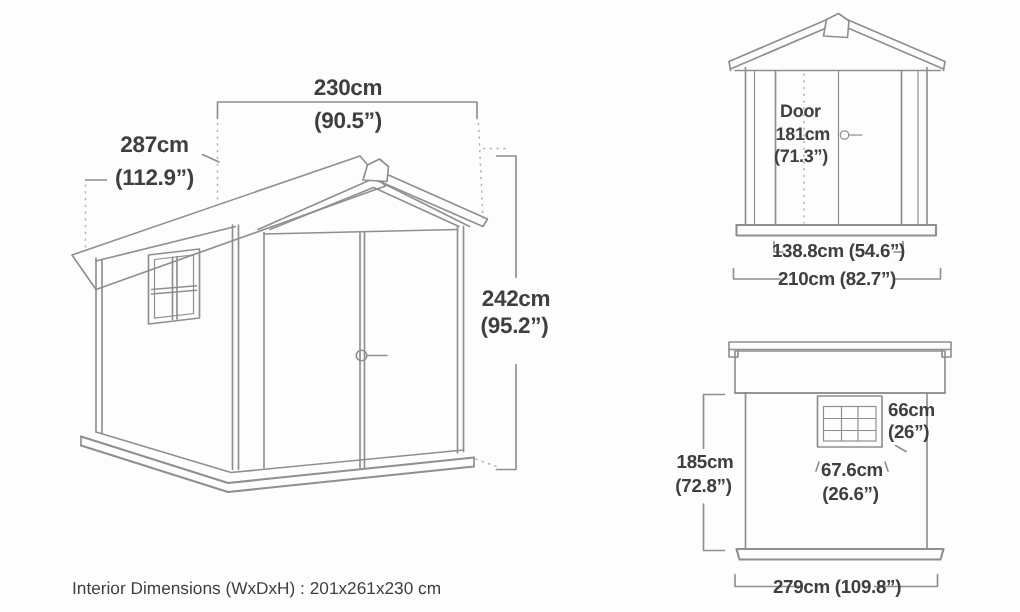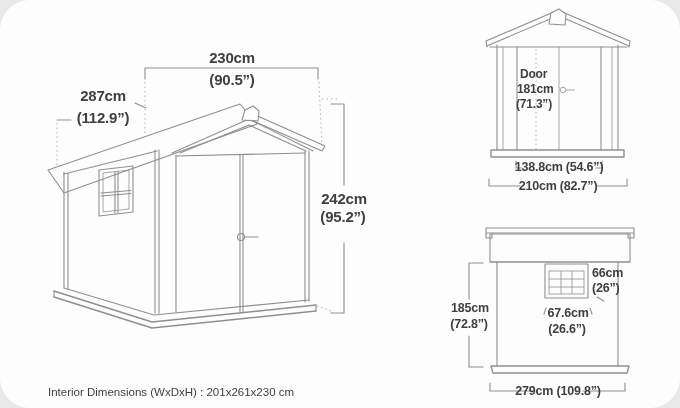--- a/index.html
+++ b/index.html
@@ -1,21 +1,21 @@
 <!DOCTYPE html>
 <html style="--line: #8f8f8f; --line-soft: #b3b3b3; --text: #3f3f3f; --bg: #fdfdfd;"><head>
 <meta charset="utf-8">
 <style>
   :root{
     --bg:#fdfdfd; --line:#8f8f8f; --line-soft:#b3b3b3; --text:#3f3f3f;
   }
   html,body{margin:0;padding:0;background:#e9e9e9;}
   #stage{
     position:relative;width:680px;height:408px;background:var(--bg);
-    overflow:hidden;font-family:"Liberation Sans","DejaVu Sans",sans-serif;border-radius:30px;
+    overflow:hidden;font-family:"Liberation Sans","DejaVu Sans",sans-serif;
   }
   svg{display:block}
   .ln{stroke:var(--line);fill:none;stroke-width:1.1;stroke-linecap:round;stroke-linejoin:round;}
   .ln2{stroke:var(--line);fill:none;stroke-width:1.4;stroke-linecap:round;stroke-linejoin:round;}
   .thin{stroke:var(--line);fill:none;stroke-width:.8;}
   .dot{stroke:var(--line-soft);fill:none;stroke-width:1;stroke-dasharray:1.5 3;}
   .fillw{fill:#fdfdfd;}
   .txt{fill:var(--text);font-family:"Liberation Sans","DejaVu Sans",sans-serif;}
   .dim{font-size:15px;font-weight:600;letter-spacing:-.2px;}
   .dims{font-size:12.5px;font-weight:600;letter-spacing:-.2px;}

